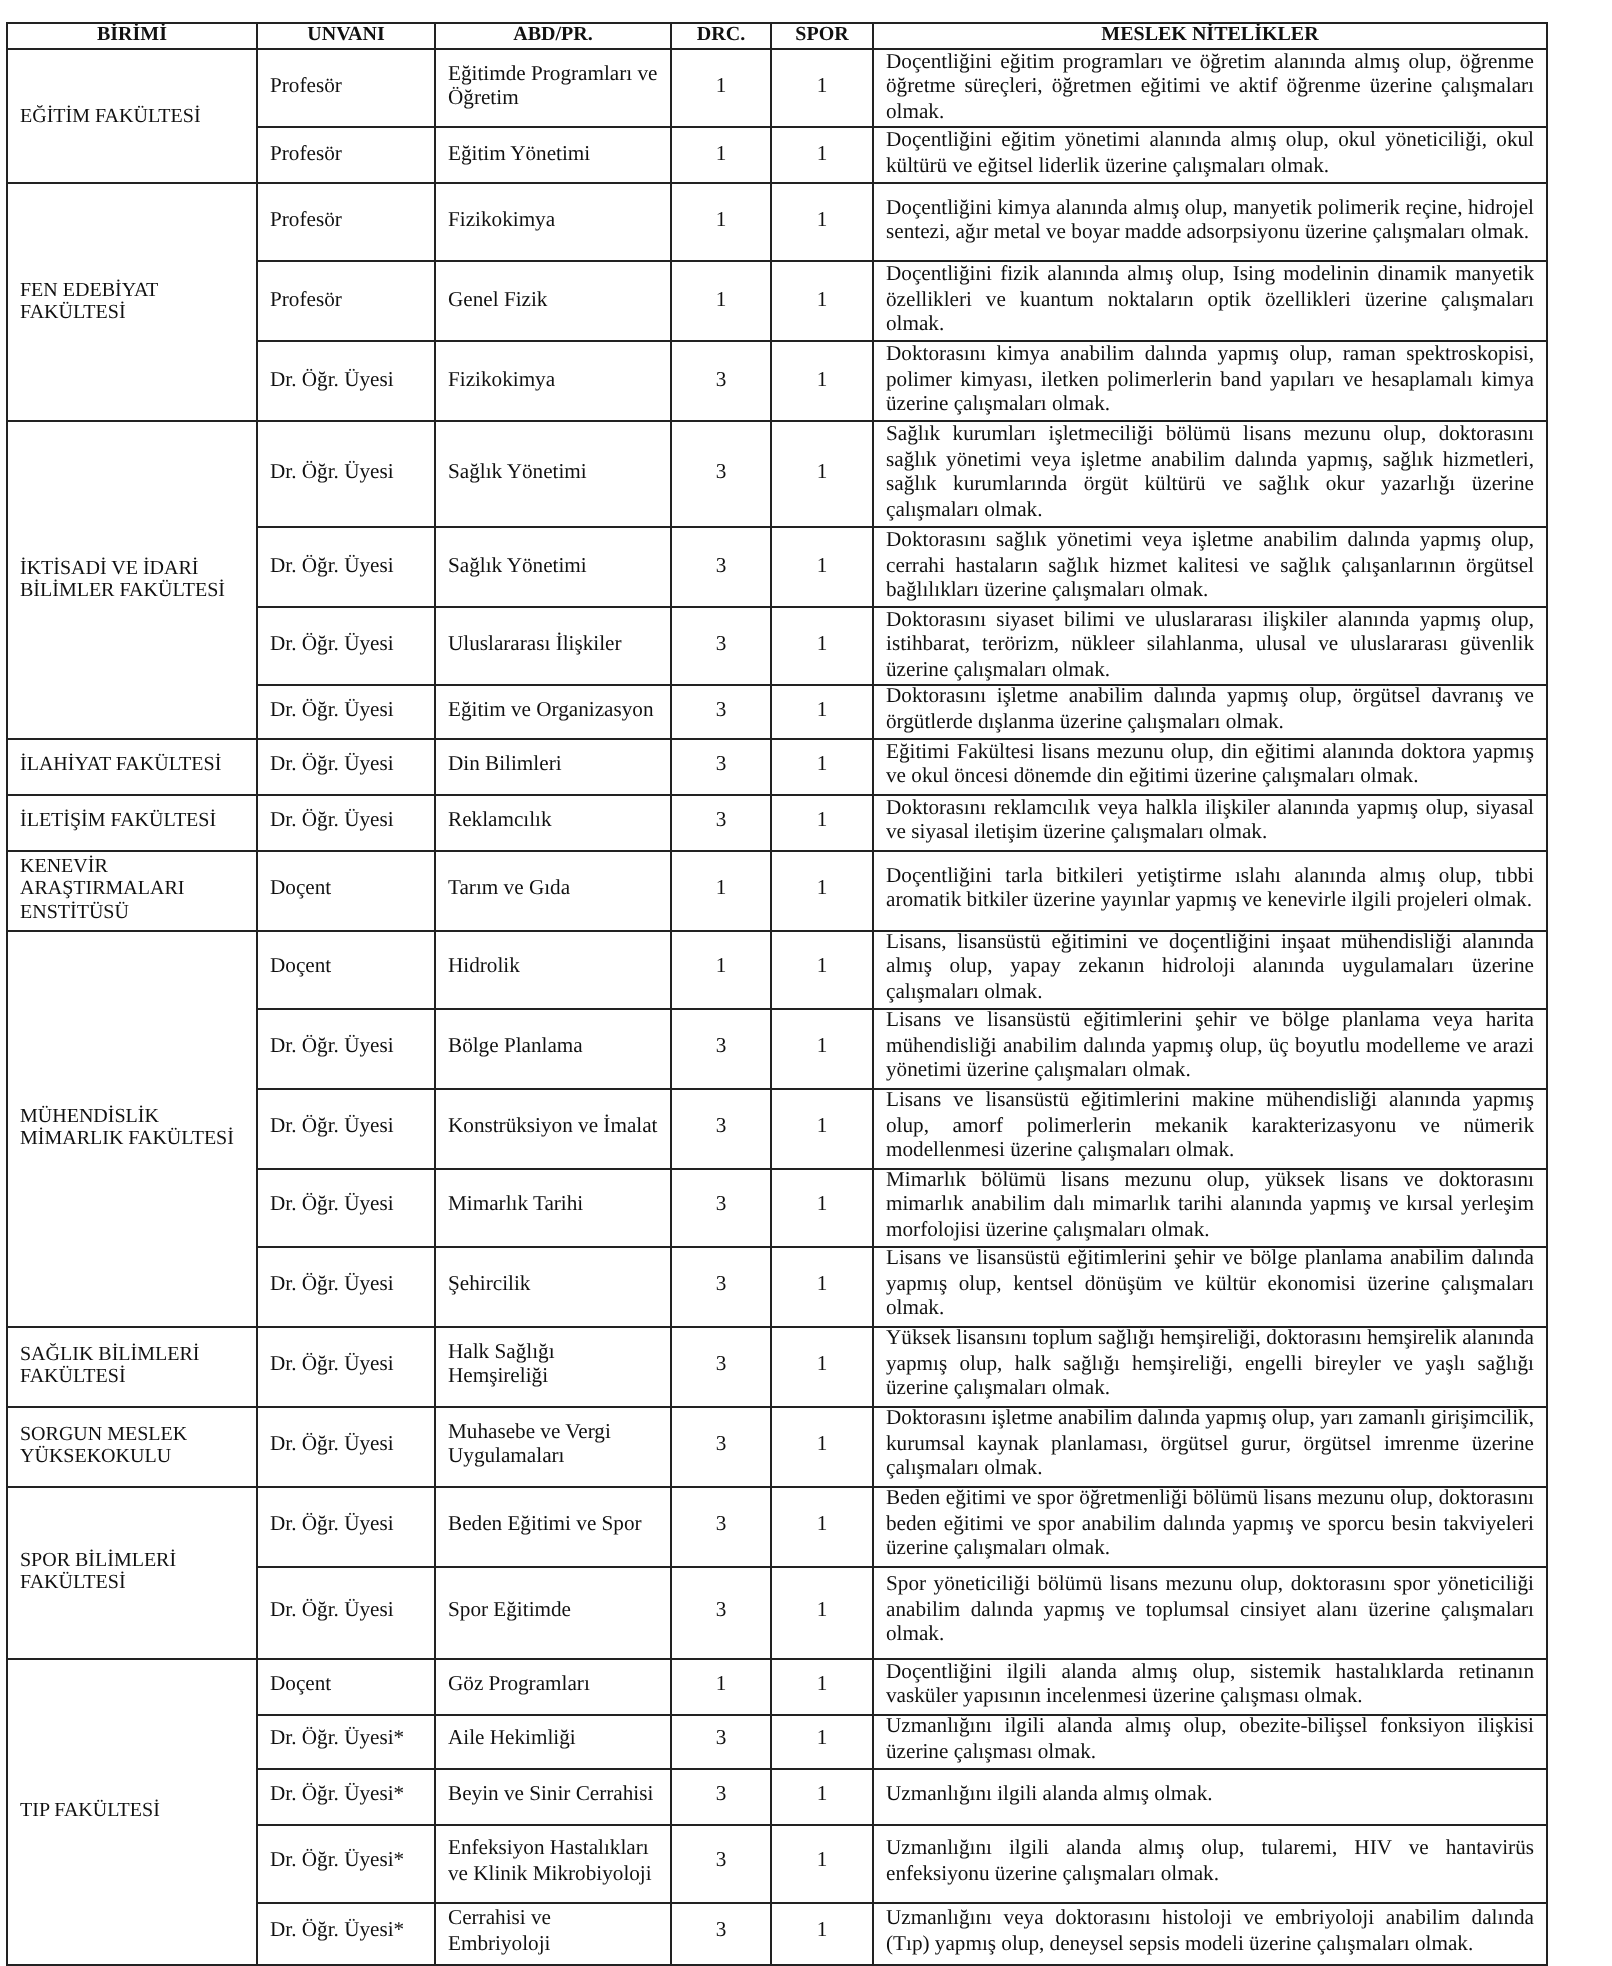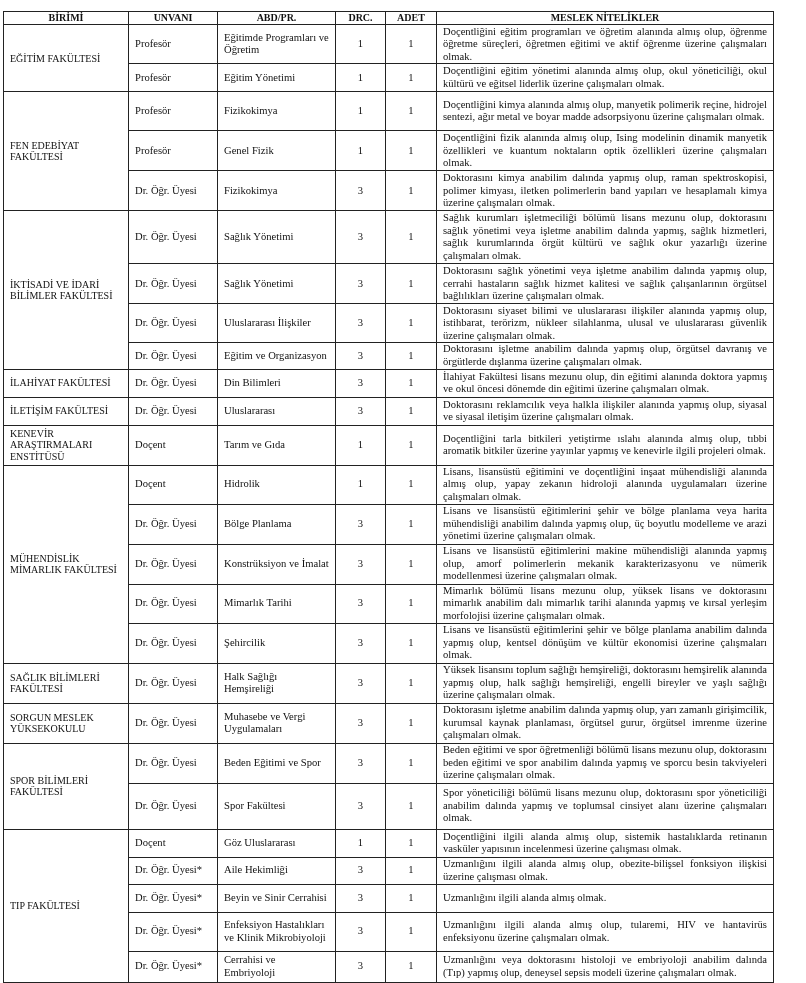--- a/index.html
+++ b/index.html
@@ -46,21 +46,21 @@
         <col style="width:50px">
         <col style="width:51px">
         <col style="width:337px">
   </colgroup>
   <thead>
     <tr style="height:13px">
       <th>BİRİMİ</th>
       <th>UNVANI</th>
       <th>ABD/PR.</th>
       <th>DRC.</th>
-      <th>ADET</th>
+      <th>SPOR</th>
       <th>MESLEK NİTELİKLER</th>
     </tr>
   </thead>
   <tbody>
 
     <tr style="height:39px">
       <td class="c-birim" rowspan="2">EĞİTİM FAKÜLTESİ</td>
       <td class="c-unvan">Profesör</td>
       <td class="c-abd">Eğitimde Programları ve Öğretim</td>
       <td class="c-drc">1</td>
@@ -127,27 +127,27 @@
       <td class="c-adet">1</td>
       <td class="c-nit">Doktorasını işletme anabilim dalında yapmış olup, örgütsel davranış ve örgütlerde dışlanma üzerine çalışmaları olmak.</td>
     </tr>
 
     <tr style="height:28px">
       <td class="c-birim">İLAHİYAT FAKÜLTESİ</td>
       <td class="c-unvan">Dr. Öğr. Üyesi</td>
       <td class="c-abd">Din Bilimleri</td>
       <td class="c-drc">3</td>
       <td class="c-adet">1</td>
-      <td class="c-nit">İlahiyat Fakültesi lisans mezunu olup, din eğitimi alanında doktora yapmış ve okul öncesi dönemde din eğitimi üzerine çalışmaları olmak.</td>
+      <td class="c-nit">Eğitimi Fakültesi lisans mezunu olup, din eğitimi alanında doktora yapmış ve okul öncesi dönemde din eğitimi üzerine çalışmaları olmak.</td>
     </tr>
 
     <tr style="height:28px">
       <td class="c-birim">İLETİŞİM FAKÜLTESİ</td>
       <td class="c-unvan">Dr. Öğr. Üyesi</td>
-      <td class="c-abd">Uluslararası</td>
+      <td class="c-abd">Reklamcılık</td>
       <td class="c-drc">3</td>
       <td class="c-adet">1</td>
       <td class="c-nit">Doktorasını reklamcılık veya halkla ilişkiler alanında yapmış olup, siyasal ve siyasal iletişim üzerine çalışmaları olmak.</td>
     </tr>
 
     <tr style="height:40px">
       <td class="c-birim">KENEVİR ARAŞTIRMALARI ENSTİTÜSÜ</td>
       <td class="c-unvan">Doçent</td>
       <td class="c-abd">Tarım ve Gıda</td>
       <td class="c-drc">1</td>
@@ -213,30 +213,30 @@
     <tr style="height:40px">
       <td class="c-birim" rowspan="2">SPOR BİLİMLERİ FAKÜLTESİ</td>
       <td class="c-unvan">Dr. Öğr. Üyesi</td>
       <td class="c-abd">Beden Eğitimi ve Spor</td>
       <td class="c-drc">3</td>
       <td class="c-adet">1</td>
       <td class="c-nit">Beden eğitimi ve spor öğretmenliği bölümü lisans mezunu olup, doktorasını beden eğitimi ve spor anabilim dalında yapmış ve sporcu besin takviyeleri üzerine çalışmaları olmak.</td>
     </tr>
     <tr style="height:46px">
       <td class="c-unvan">Dr. Öğr. Üyesi</td>
-      <td class="c-abd">Spor Fakültesi</td>
+      <td class="c-abd">Spor Eğitimde</td>
       <td class="c-drc">3</td>
       <td class="c-adet">1</td>
       <td class="c-nit">Spor yöneticiliği bölümü lisans mezunu olup, doktorasını spor yöneticiliği anabilim dalında yapmış ve toplumsal cinsiyet alanı üzerine çalışmaları olmak.</td>
     </tr>
 
     <tr style="height:28px">
       <td class="c-birim" rowspan="5">TIP FAKÜLTESİ</td>
       <td class="c-unvan">Doçent</td>
-      <td class="c-abd">Göz Uluslararası</td>
+      <td class="c-abd">Göz Programları</td>
       <td class="c-drc">1</td>
       <td class="c-adet">1</td>
       <td class="c-nit">Doçentliğini ilgili alanda almış olup, sistemik hastalıklarda retinanın vasküler yapısının incelenmesi üzerine çalışması olmak.</td>
     </tr>
     <tr style="height:27px">
       <td class="c-unvan">Dr. Öğr. Üyesi*</td>
       <td class="c-abd">Aile Hekimliği</td>
       <td class="c-drc">3</td>
       <td class="c-adet">1</td>
       <td class="c-nit">Uzmanlığını ilgili alanda almış olup, obezite-bilişsel fonksiyon ilişkisi üzerine çalışması olmak.</td>

